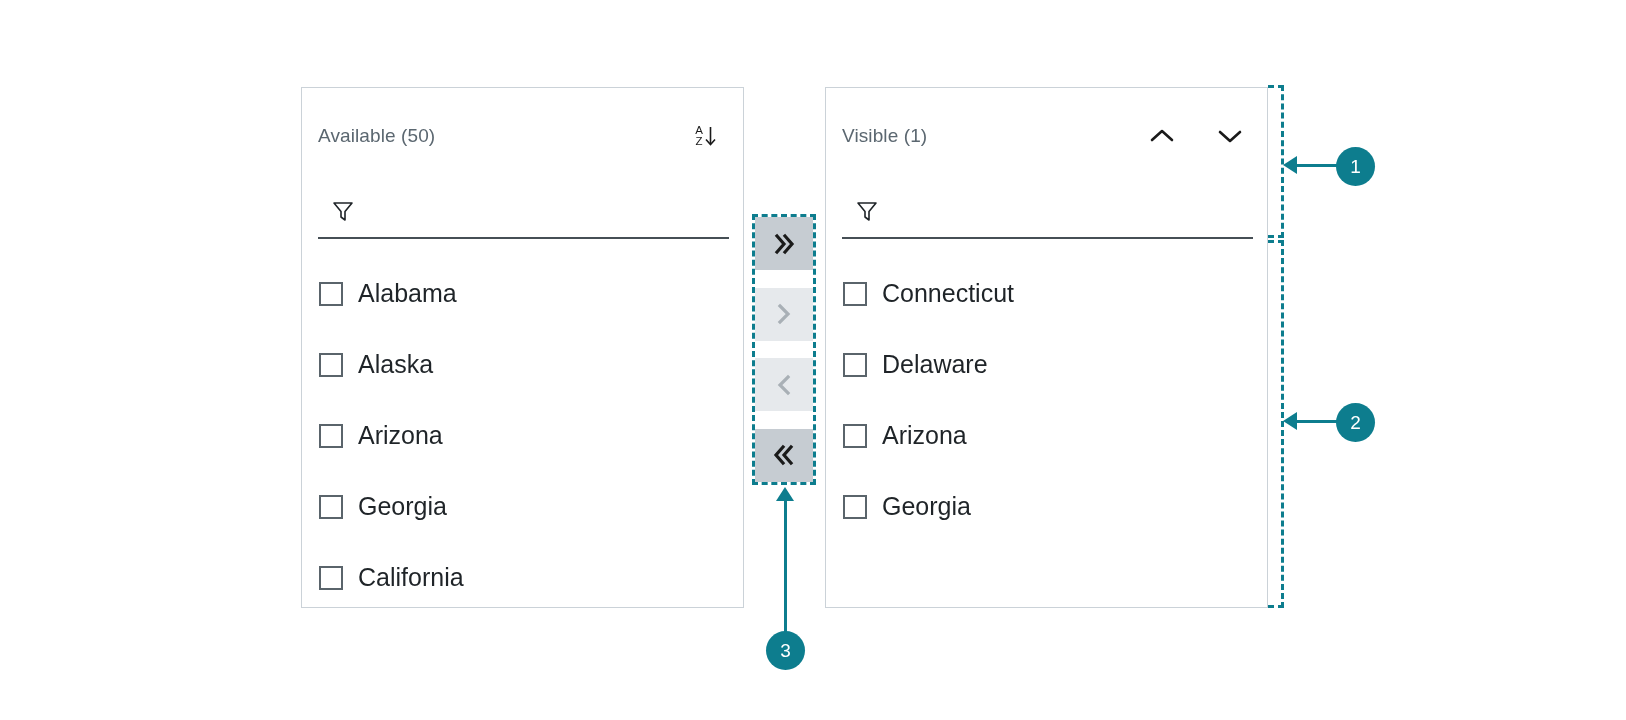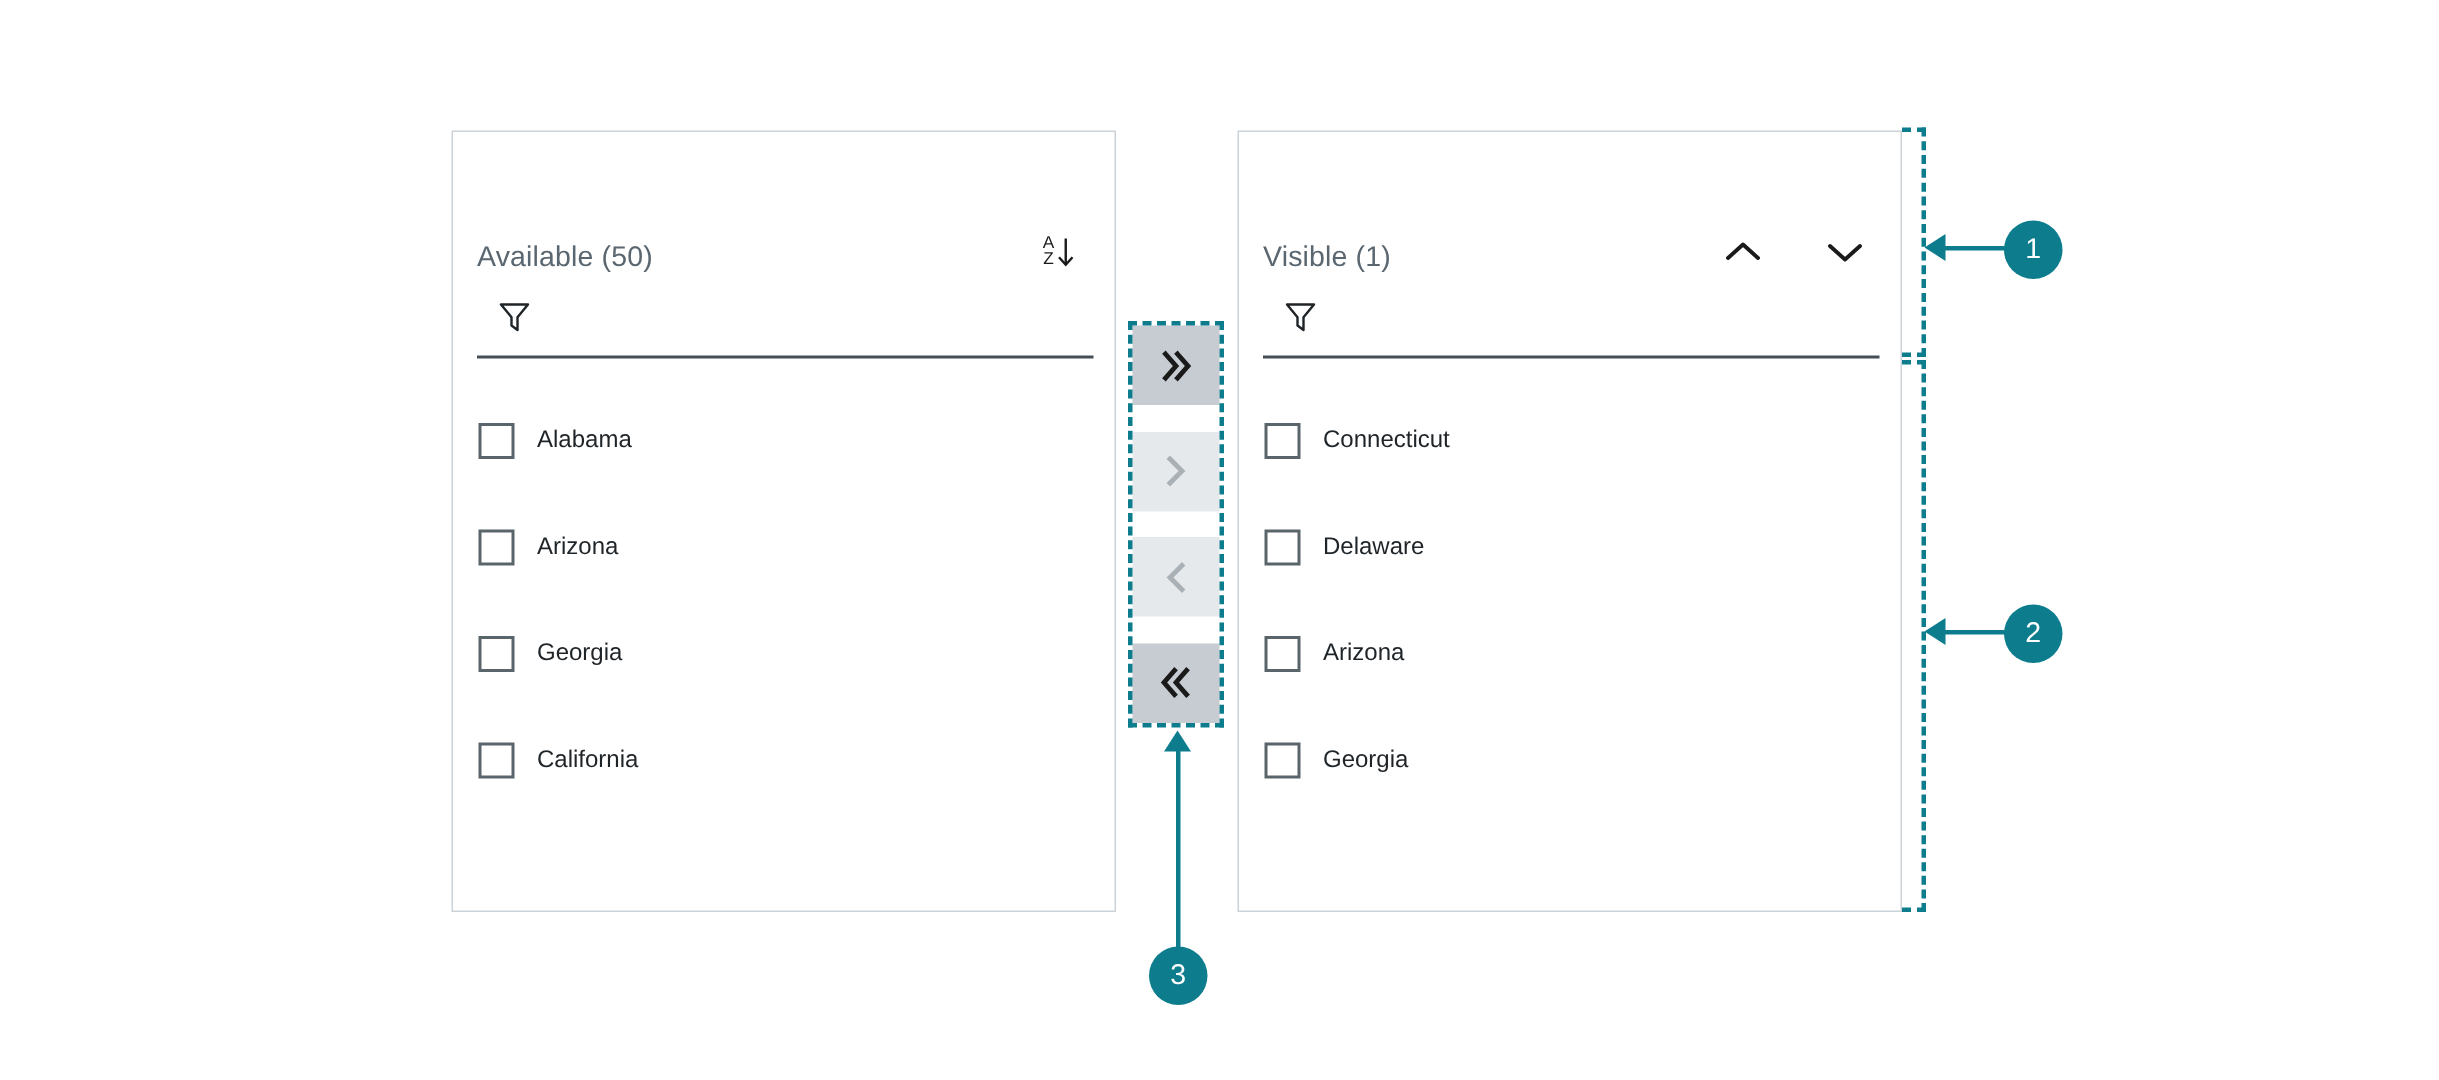--- a/index.html
+++ b/index.html
@@ -42,21 +42,21 @@
   }
 
   .panel-header {
     position: absolute;
     left: 0;
     top: 0;
     width: 100%;
     height: 95px;
     box-sizing: border-box;
     display: flex;
-    align-items: flex-end;
+    align-items: center;
     padding: 0 22px 0 16px;
   }
   .panel-title {
     font-size: 19px;
     color: #5b6770;
     letter-spacing: 0.1px;
     flex: 1 1 auto;
     white-space: nowrap;
   }
   .header-actions {
@@ -146,21 +146,21 @@
   }
   .cbox {
     width: 24px;
     height: 24px;
     border: 2px solid #5a646b;
     box-sizing: border-box;
     background: #fff;
     flex: 0 0 auto;
   }
   .item-label {
-    font-size: 16px;
+    font-size: 25px;
     color: #1f2428;
     margin-left: 15px;
     white-space: nowrap;
   }
 
   
   #transfer-group {
     position: absolute;
     left: 755px;
     top: 217px;
@@ -283,20 +283,24 @@
       <svg class="funnel" viewBox="0 0 24 24">
         <path d="M3 4 L21 4 L14 12.5 L14 21 L10 18 L10 12.5 Z" fill="none" stroke="#1f2428" stroke-width="1.6" stroke-linejoin="round"></path>
       </svg>
       <input class="filter-input" type="text" placeholder="" style="">
     </div>
 
     <div class="list" id="available-list">
         <div class="list-item">
           <span class="cbox"></span>
           <span class="item-label">Alabama</span>
+        </div>
+        <div class="list-item">
+          <span class="cbox"></span>
+          <span class="item-label">Alaska</span>
         </div>
         <div class="list-item">
           <span class="cbox"></span>
           <span class="item-label">Arizona</span>
         </div>
         <div class="list-item">
           <span class="cbox"></span>
           <span class="item-label">Georgia</span>
         </div>
         <div class="list-item">

